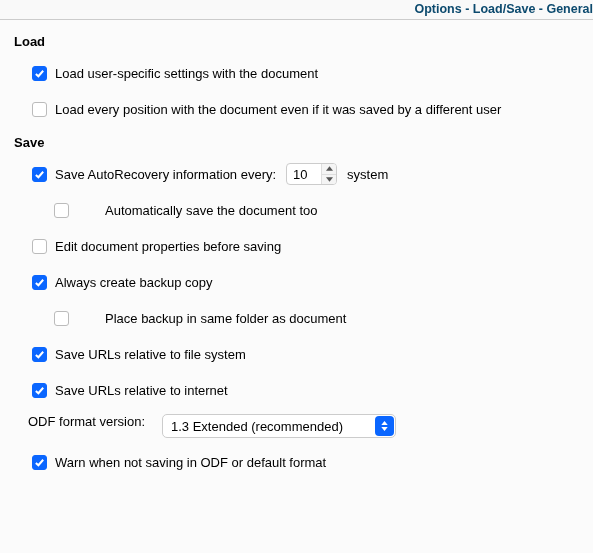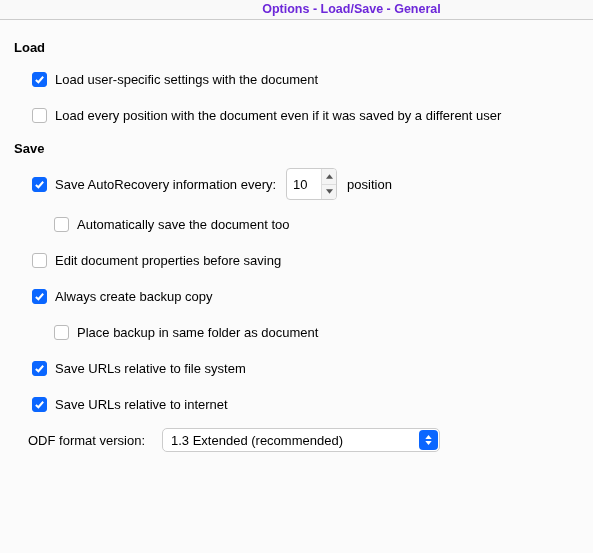--- a/index.html
+++ b/index.html
@@ -15,41 +15,41 @@
   }
   .header {
     padding: 2px 0 3px 0;
     text-align: center;
     border-bottom: 1px solid #ccc;
     background: #f9f9f9;
   }
   .header-inner {
     font-size: 12.5px;
     font-weight: 600;
-    color: #6d28d9;
+    color: #0c4a6e;
     padding-left: 110px;
-    text-align: center;
+    text-align: right;
   }
   .content {
     padding: 8px 14px 0 14px;
   }
   .section-title {
     font-weight: 700;
     font-size: 13px;
     margin: 14px 0 10px 0;
   }
-  .section-title.first { margin-top: 12px; }
+  .section-title.first { margin-top: 6px; }
   .row {
     display: flex;
     align-items: center;
     margin: 12px 0;
     min-height: 24px;
   }
   .ind1 { padding-left: 18px; }
-  .ind2 { padding-left: 40px; }
+  .ind2 { padding-left: 40px; gap: 28px; }
   .checkbox {
     width: 15px;
     height: 15px;
     border: 1px solid #bbb;
     border-radius: 3px;
     background: #fff;
     display: inline-flex;
     align-items: center;
     justify-content: center;
     margin-right: 8px;
@@ -67,21 +67,21 @@
     fill: none;
   }
   .label {
     color: #000;
   }
   .spinner {
     display: inline-flex;
     align-items: center;
     border: 1px solid #ccc;
     border-radius: 4px;
-    height: 32px;
+    height: 22px;
     margin: 0 10px;
     background: #fff;
     overflow: hidden;
   }
   .spinner-input {
     width: 34px;
     padding: 0 6px;
     font-size: 13px;
     color: #000;
   }
@@ -96,29 +96,28 @@
   .spinner-btn {
     flex: 1;
     display: flex;
     align-items: center;
     justify-content: center;
   }
   .spinner-btn svg { width: 7px; height: 5px; fill: #555; }
   .spinner-btn:first-child { border-bottom: 1px solid #ddd; }
   .form-row {
     display: flex;
-    align-items: center;
     margin: 0 0;
   }
   .form-label {
     width: 148px;
     padding-left: 14px;
   }
   .select {
-    width: 278px;
+    width: 234px;
     height: 24px;
     border: 1px solid #ccc;
     border-radius: 5px;
     background: #fff;
     display: flex;
     align-items: center;
     position: relative;
     padding: 0 26px 0 8px;
     font-size: 13px;
   }
@@ -182,21 +181,21 @@
               <path d="M0,5 L4,0 L8,5 Z"></path>
             </svg>
           </span>
         <span class="spinner-btn">
             <svg viewBox="0 0 8 5">
               <path d="M0,0 L4,5 L8,0 Z"></path>
             </svg>
           </span>
       </span>
     </span>
-    <span class="label">position</span>
+    <span class="label">system</span>
   </div>
 
   <div class="row ind2">
     <span class="checkbox"></span>
     <span class="label">Automatically save the document too</span>
   </div>
 
   <div class="row ind1">
     <span class="checkbox"></span>
     <span class="label">Edit document properties before saving</span>
@@ -245,14 +244,22 @@
           </svg>
         <svg viewBox="0 0 8 5">
             <path d="M0,0 L4,5 L8,0 Z"></path>
           </svg>
       </span>
     </div>
   </div>
 
 
 
+  <div class="row ind1 gap-top">
+    <span class="checkbox checked">
+        <svg viewBox="0 0 12 12">
+          <polyline points="2,6.5 4.8,9 10,3"></polyline>
+        </svg>
+      </span>
+    <span class="label">Warn when not saving in ODF or default format</span>
+  </div>
 
 </div>
 
 </body></html>

